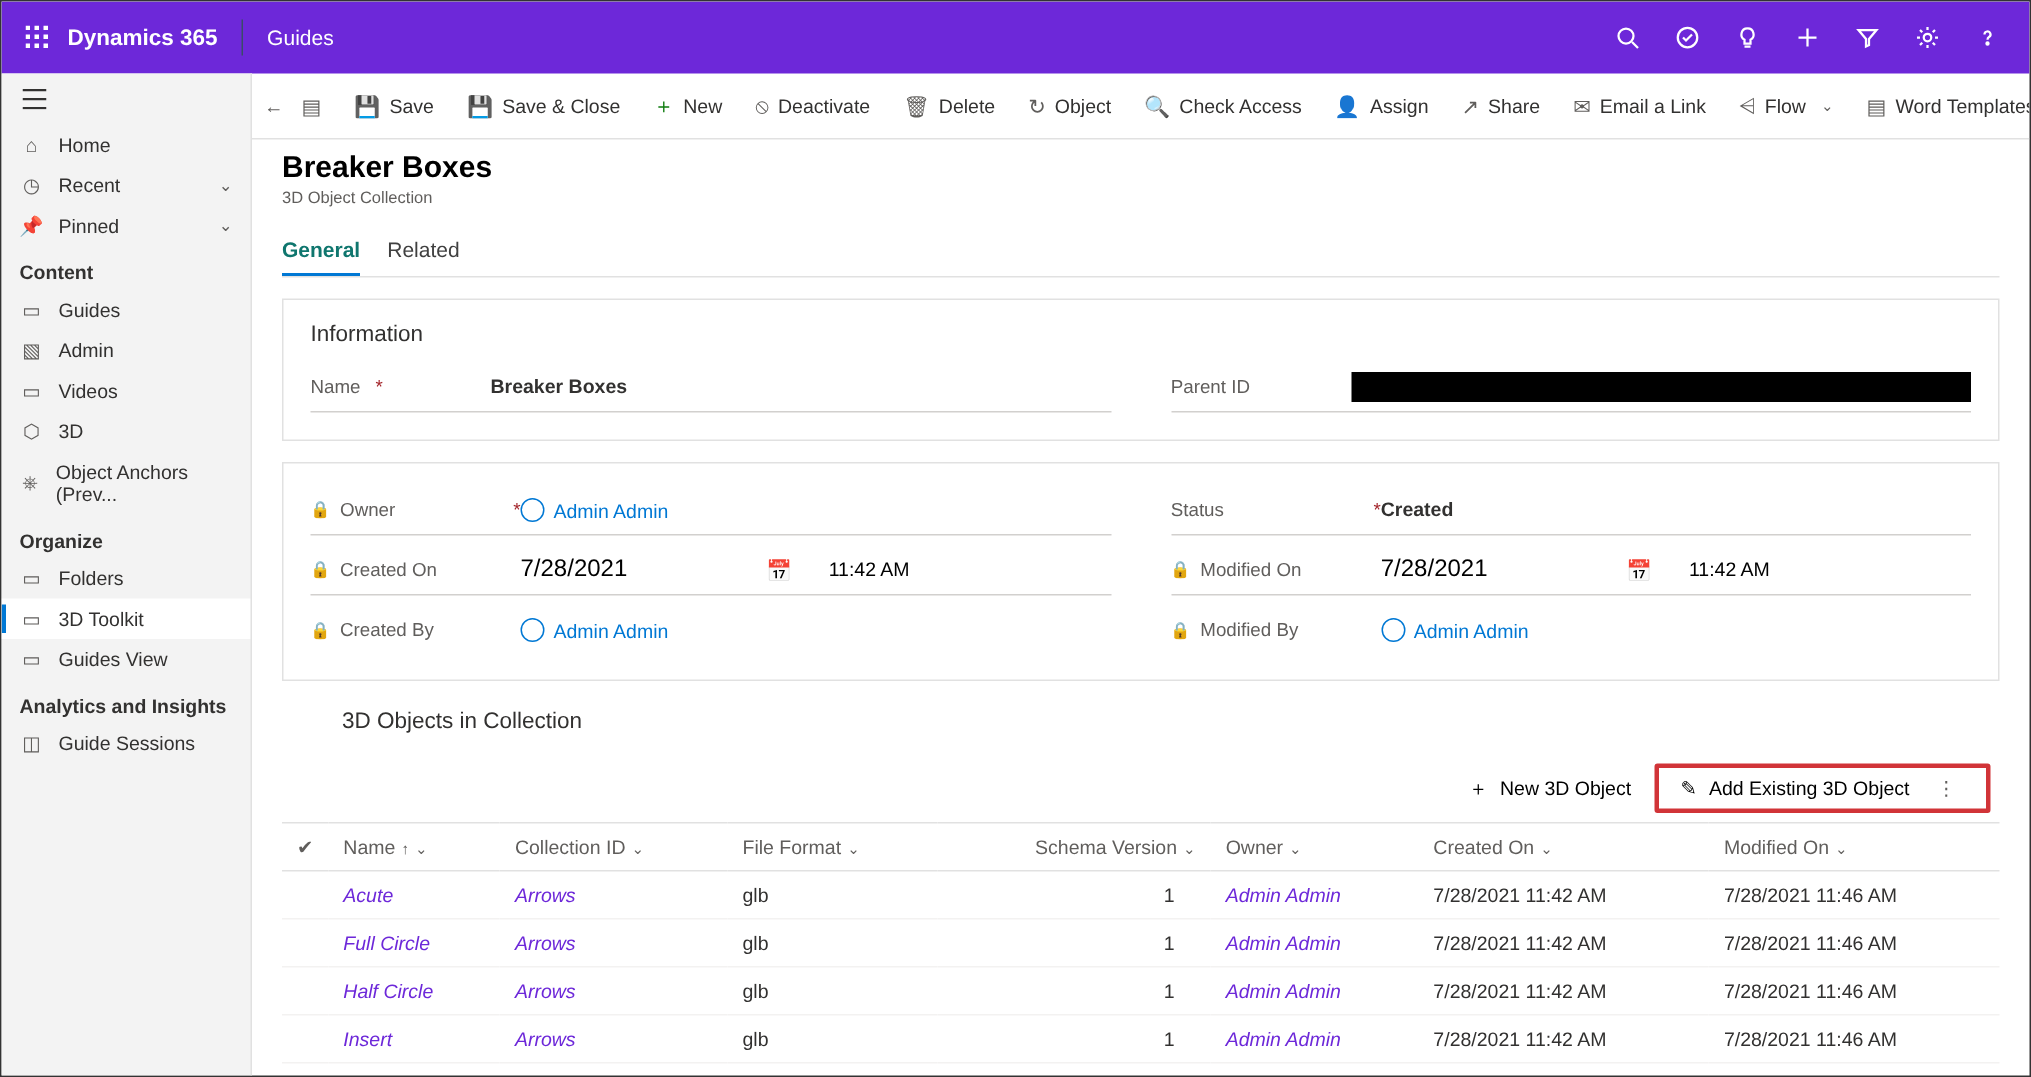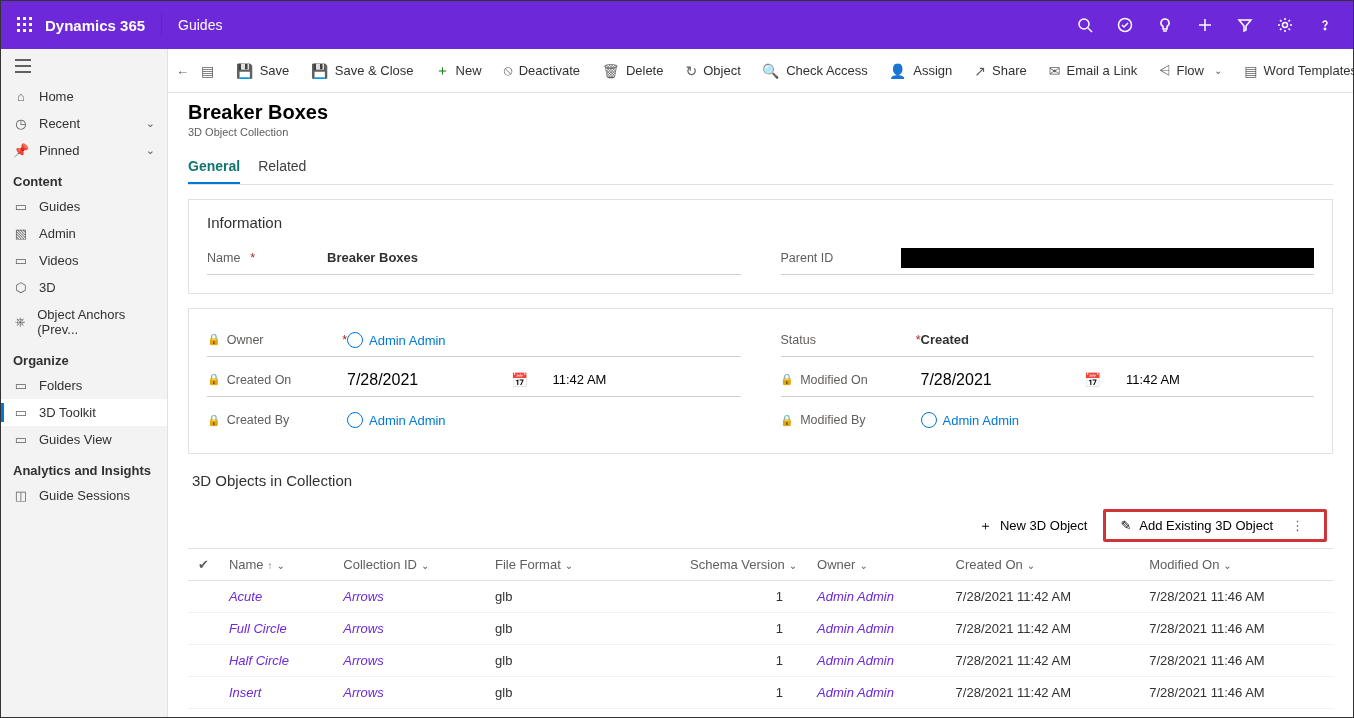--- a/index.html
+++ b/index.html
@@ -62,21 +62,21 @@
   .col { flex:1; }
   .col .field { margin-bottom:6px; }
   .col .field .lbl { width:140px; }
   .col .field .datecell { display:flex; align-items:center; flex:1;}
   .col .field .datecell .d1 { width:150px; font-size:16px; }
   .col .field .datecell .t1 { font-size:13px; margin-left:10px;}
   .person::before { content:""; display:inline-block; width:14px; height:14px; border:1.5px solid #0078d4; border-radius:50%; margin-right:6px; vertical-align:-3px;}
   
   
   .grid-sec { margin-top:18px; }
-  .grid-title { font-size:15px; color:#323130; margin-bottom:20px; padding-left:4px;}
+  .grid-title { font-size:15px; color:#323130; margin-bottom:20px; padding-left:4px;margin-left:36px;}
   .grid-cmd { display:flex; justify-content:flex-end; align-items:center; gap:4px; margin-bottom:6px; font-size:13px; padding-right:6px;}
   .grid-cmd .btn { display:flex; align-items:center; gap:8px; padding:6px 12px; cursor:pointer;}
   .grid-cmd .btn.boxed { border:3px solid #d13438; border-radius:2px; padding:6px 14px;}
   .grid-cmd .vdots { margin-left:4px; color:#605e5c; cursor:pointer; padding:0 6px;}
   
   table.grid { width:100%; border-collapse:collapse; font-size:13px; }
   table.grid th { text-align:left; font-weight:400; color:#605e5c; padding:8px 10px; border-bottom:1px solid #e1e1e1; border-top:1px solid #e1e1e1; }
   table.grid th .srt { font-size:10px; color:#605e5c; margin-left:4px;}
   table.grid td { padding:8px 10px; border-bottom:1px solid #f3f2f1; color:#323130;}
   table.grid td .lnk { color:#6d28d9; cursor:pointer;font-style:italic;}

